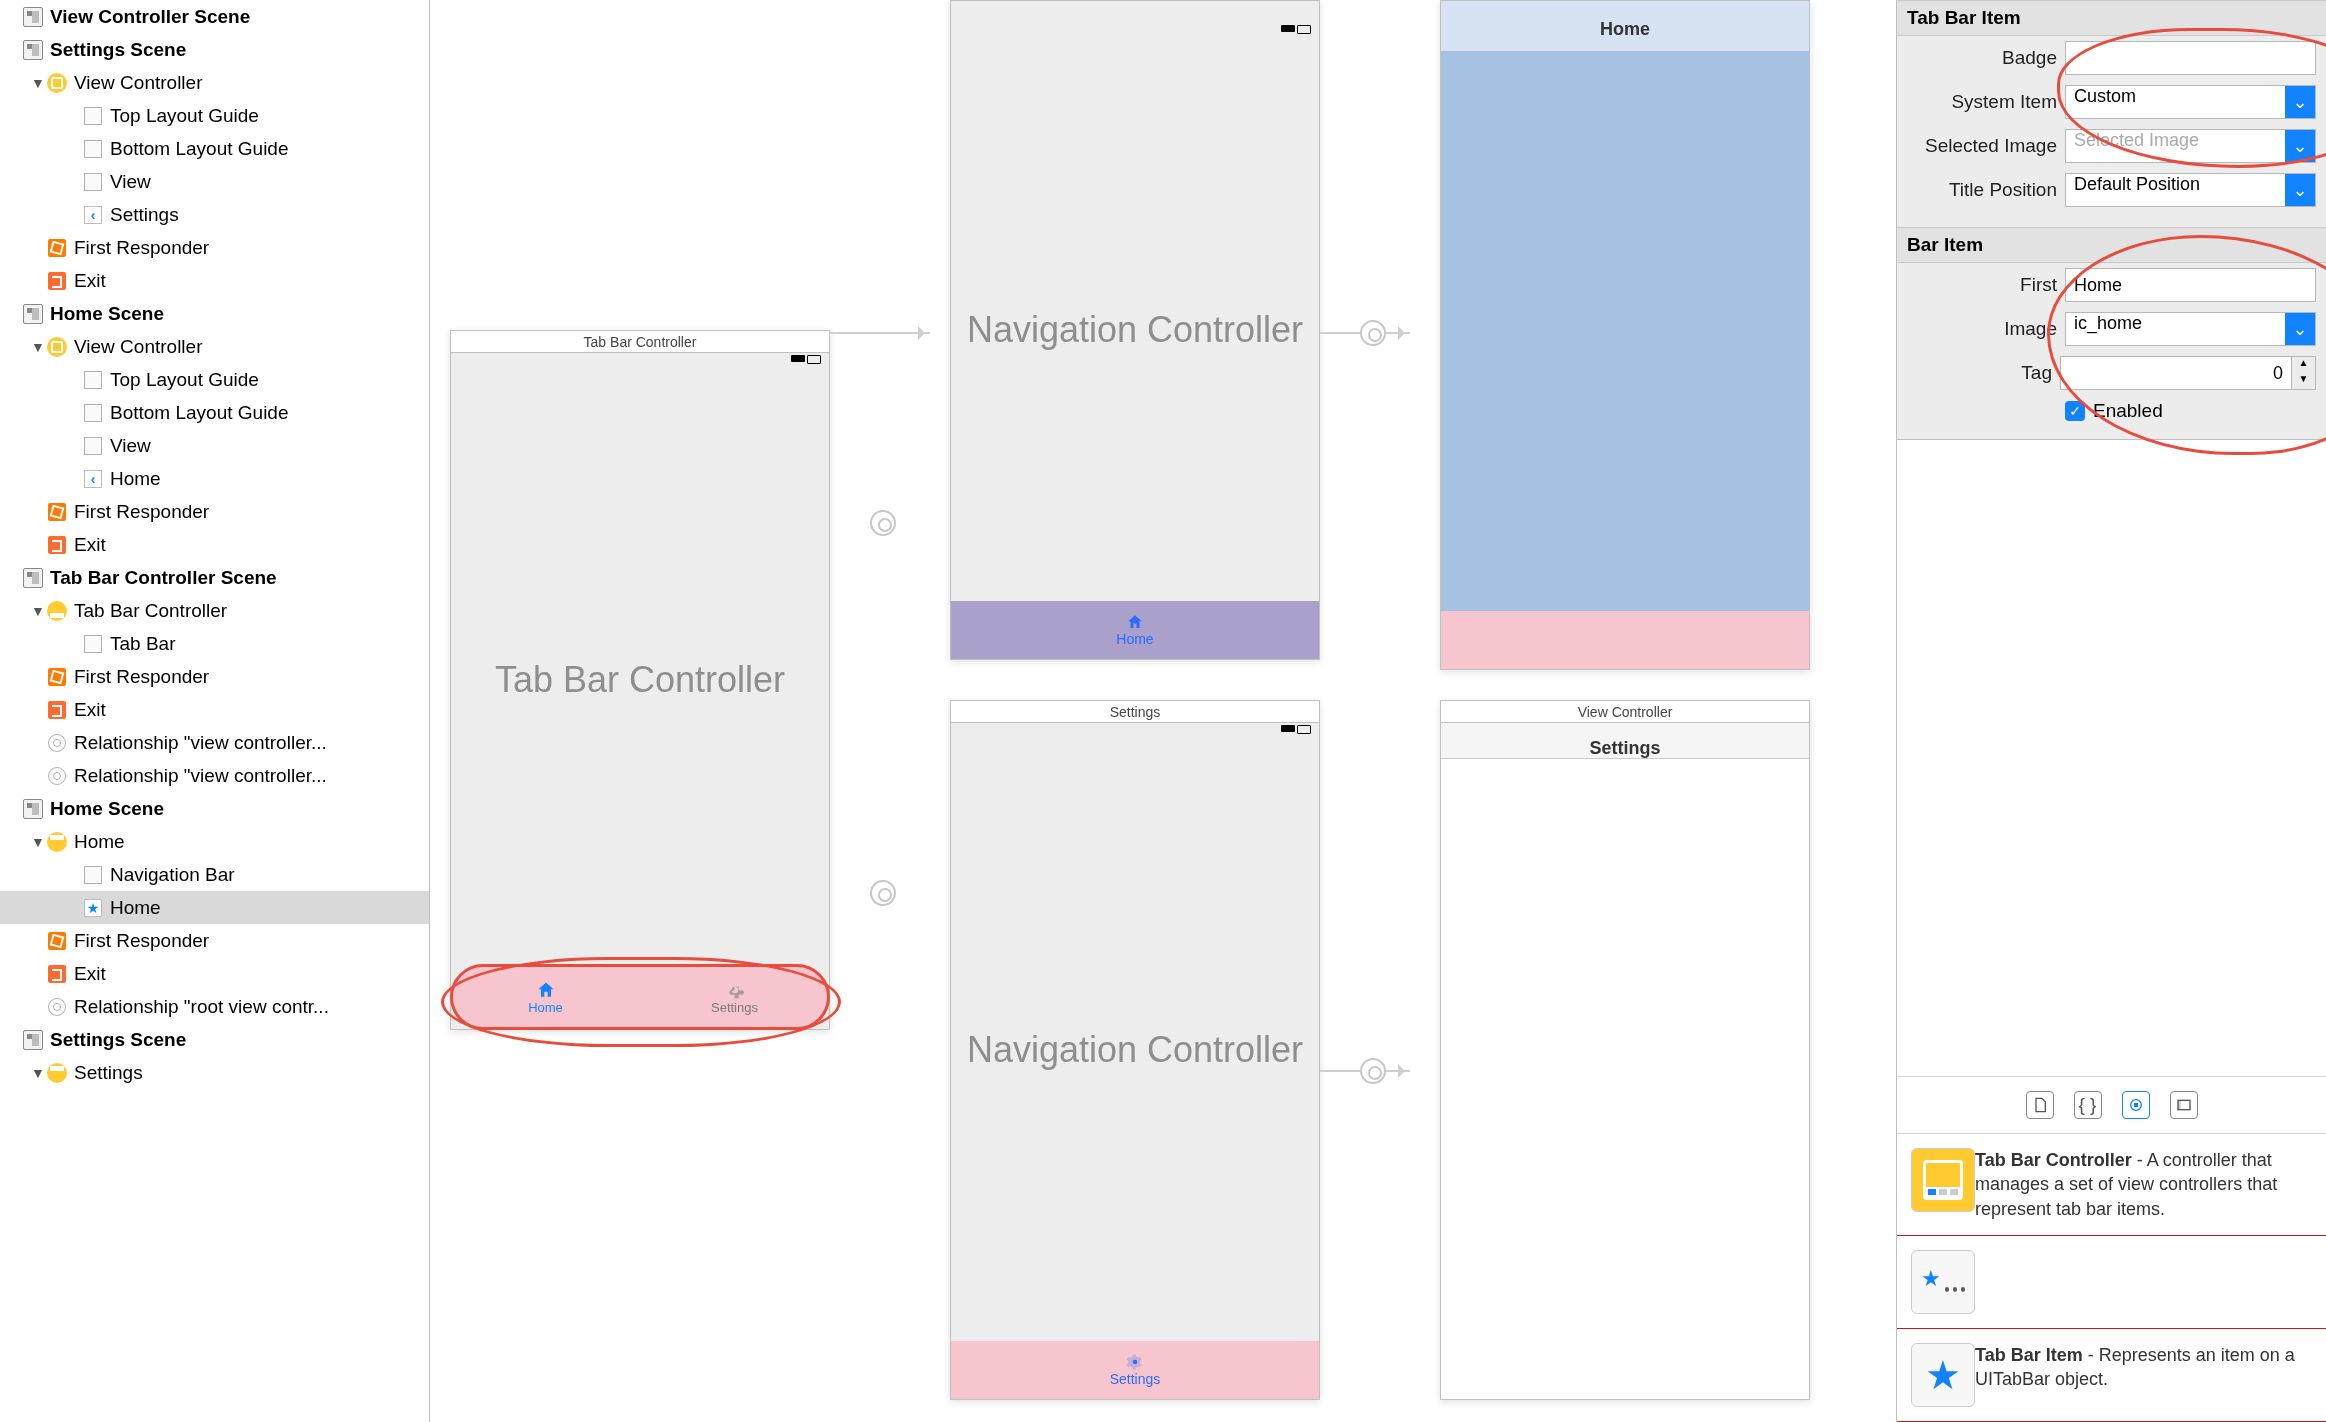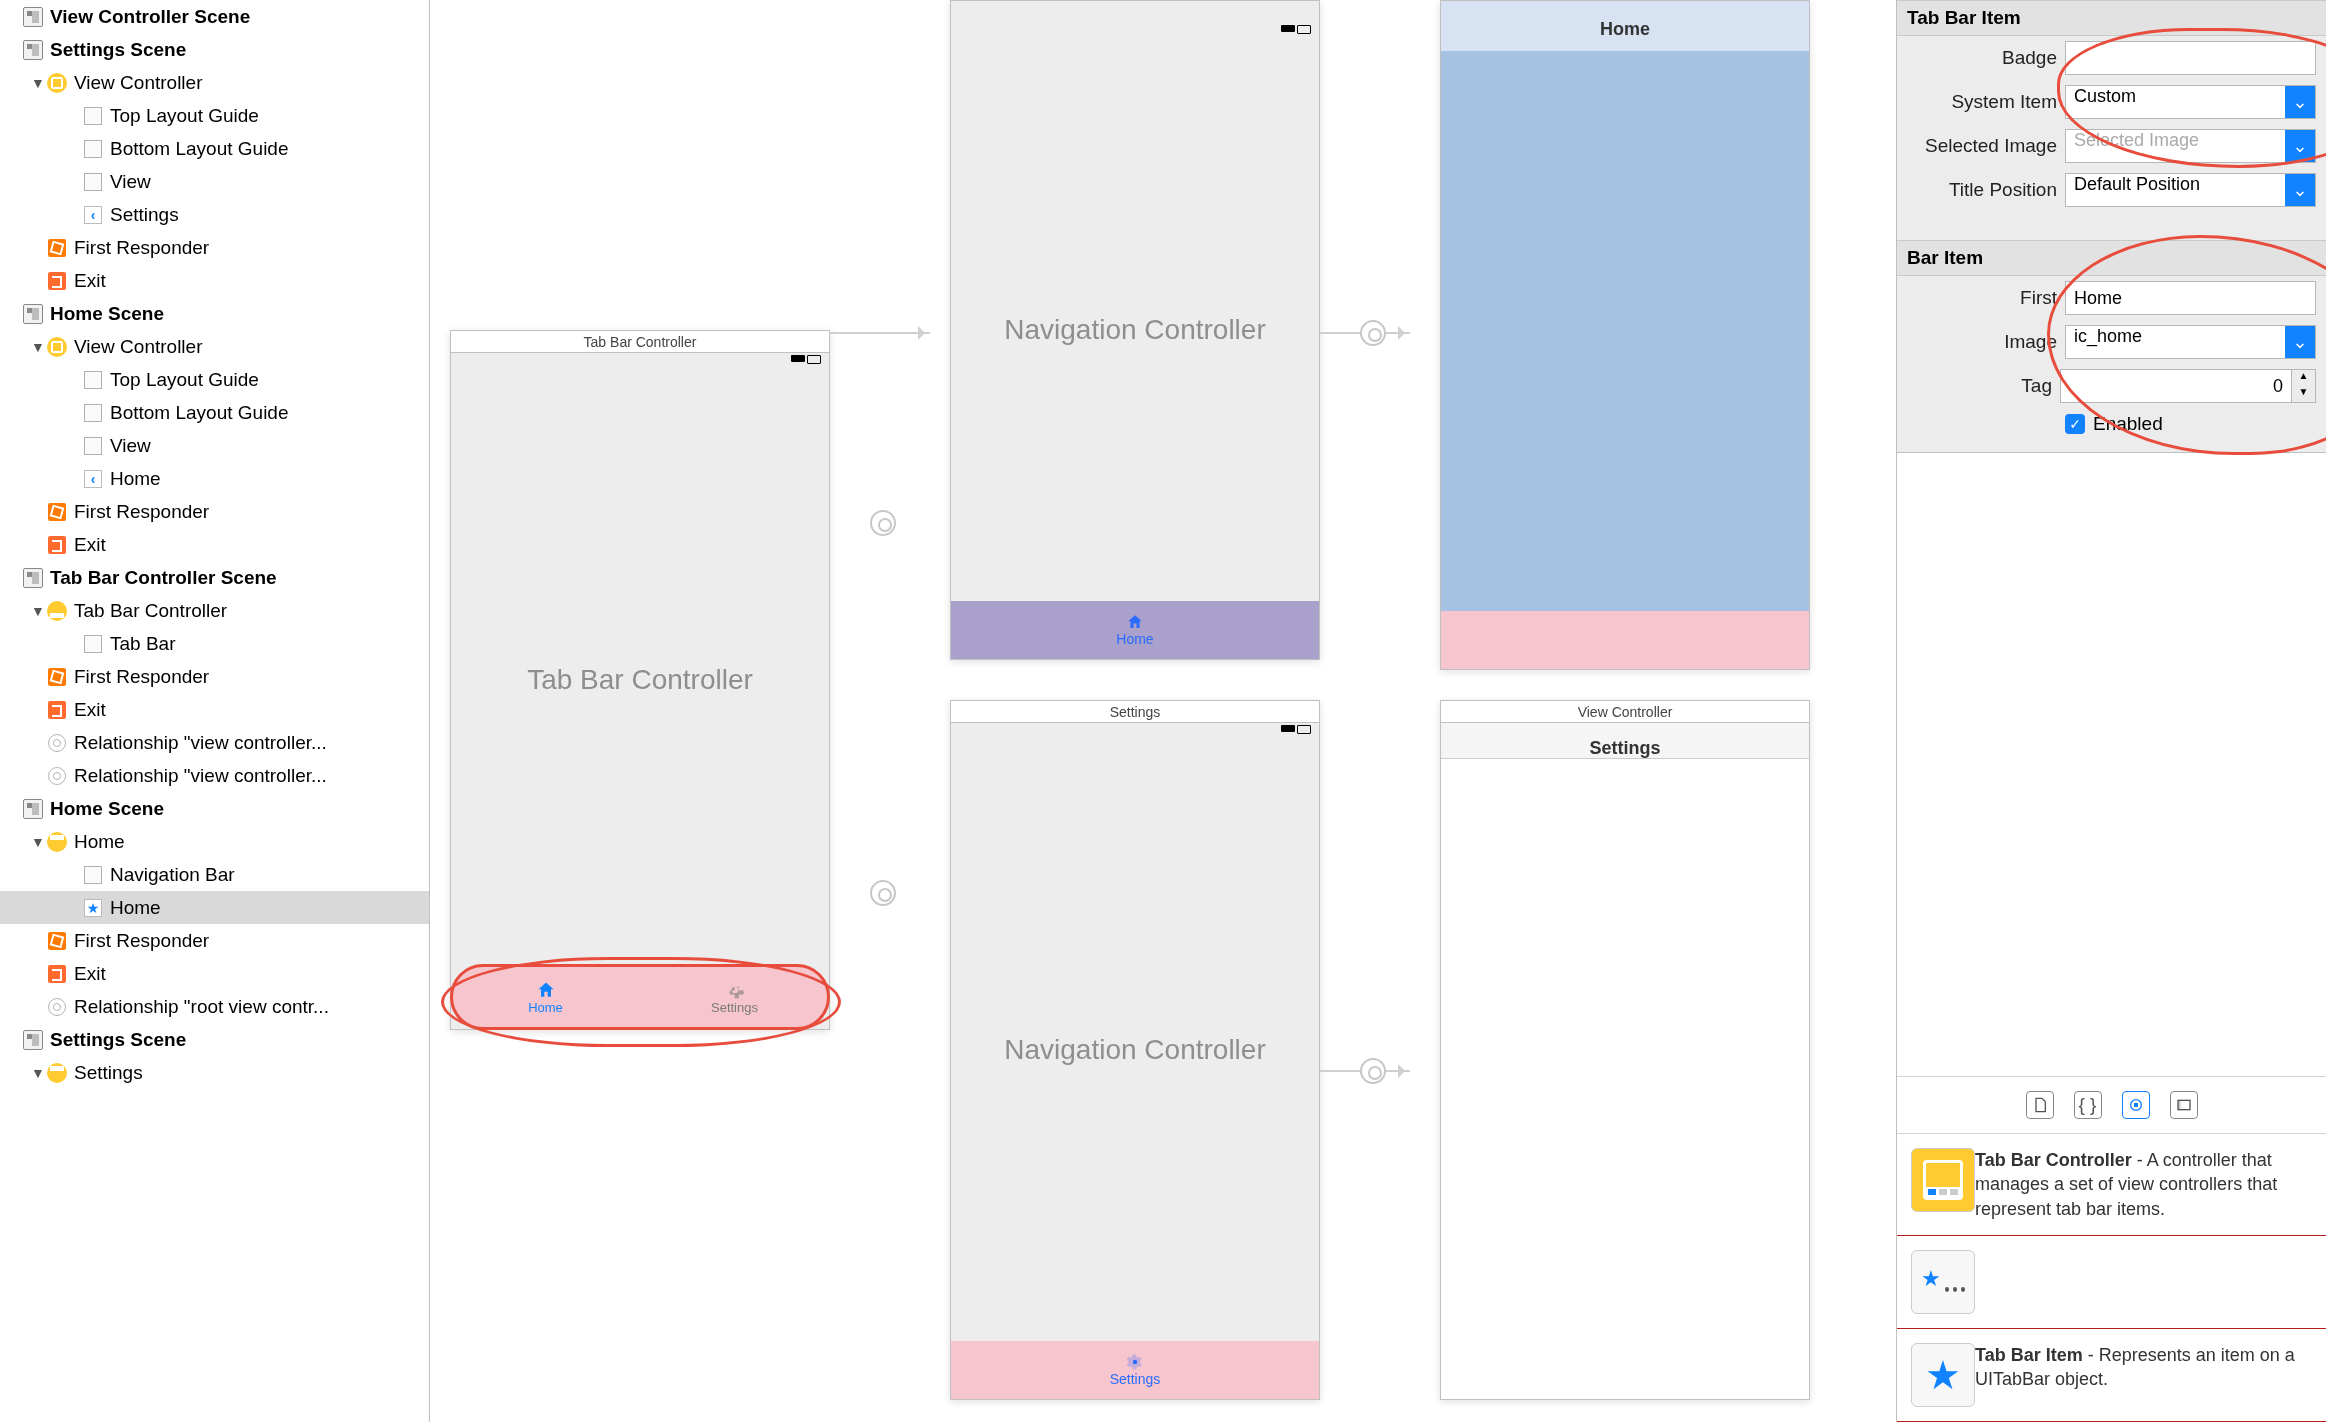--- a/index.html
+++ b/index.html
@@ -36,21 +36,21 @@
 .ic-rel { width:18px; height:18px; border:1.5px solid #b3b3b3; border-radius:50%; position:relative; }
 .ic-rel::after{content:"";position:absolute;left:4px;top:4px;width:6px;height:6px;border:1.5px solid #b3b3b3;border-radius:50%;}
 
 
 .canvas { flex: 1; position: relative; background: #fff; overflow: hidden; }
 .scene-box { position: absolute; background:#ededed; border:1px solid #c0c0c0; box-shadow:0 2px 8px rgba(0,0,0,.12); }
 .scene-title { position:absolute; top:0; left:0; right:0; height:22px; background:#fff; border-bottom:1px solid #c0c0c0; text-align:center; font-size:14px; line-height:22px; color:#444; }
 .status-bar { position:absolute; top:22px; right:8px; width:36px; height:12px; }
 .status-bar::before{content:"";position:absolute;right:16px;top:2px;width:14px;height:7px;background:#000;border-radius:1px;}
 .status-bar::after{content:"";position:absolute;right:0;top:2px;width:12px;height:7px;border:1px solid #000;border-radius:1px;}
-.center-label { position:absolute; inset:0; display:flex; align-items:center; justify-content:center; font-size:28px; color:#8e8e8e; }
+.center-label { position:absolute; inset:0; display:flex; align-items:center; justify-content:center; font-size:36px; color:#8e8e8e; }
 .tabbar { position:absolute; left:0; right:0; bottom:0; height:64px; background:#f7c5cd; display:flex; }
 .tabbar.selected-outline { outline:3px solid #e74c3c; outline-offset:-2px; border-radius:32px; }
 .tabbar .tab { flex:1; display:flex; flex-direction:column; align-items:center; justify-content:center; font-size:13px; }
 .tabbar .tab.active { color:#1183ff; }
 .tabbar .tab.inactive { color:#7a7a7a; }
 .nav-bottom-purple { position:absolute;left:0;right:0;bottom:0;height:58px;background:#a9a0cc;display:flex;align-items:center;justify-content:center;color:#2a6cff;font-size:14px;flex-direction:column;}
 .nav-bottom-pink { position:absolute;left:0;right:0;bottom:0;height:58px;background:#f7c5cd;display:flex;align-items:center;justify-content:center;color:#2a6cff;font-size:14px;flex-direction:column;}
 .home-blue { position:absolute; top:50px; left:0; right:0; bottom:58px; background:#a6c2e2; }
 .home-header { position:absolute; top:0; left:0; right:0; height:50px; background:#d7e3f3; text-align:center; line-height:56px; font-size:18px; font-weight:600; color:#333;}
 .vc-header { position:absolute; top:22px; left:0; right:0; height:36px; background:#f5f5f5; text-align:center; line-height:50px; font-size:18px; font-weight:600; color:#333; border-bottom:1px solid #ccc;}
@@ -421,21 +421,21 @@
     <div class="insp-row">
       <label>Title Position</label>
       <div class="select">
         <span>Default Position</span>
         <span class="chev">⌄</span>
       </div>
     </div>
 
     <div class="red-scribble" style="left:160px;top:28px;width:330px;height:140px;border-radius:40% 50% 45% 55%;"></div>
 
-    <div class="insp-section-title" style="margin-top:28px;">Bar Item</div>
+    <div class="insp-section-title" style="margin-top:15px;">Bar Item</div>
     <div class="insp-row">
       <label>First</label>
       <input type="text" value="Home" style="">
     </div>
     <div class="insp-row">
       <label>Image</label>
       <div class="select">
         <span>ic_home</span>
         <span class="chev">⌄</span>
       </div>

